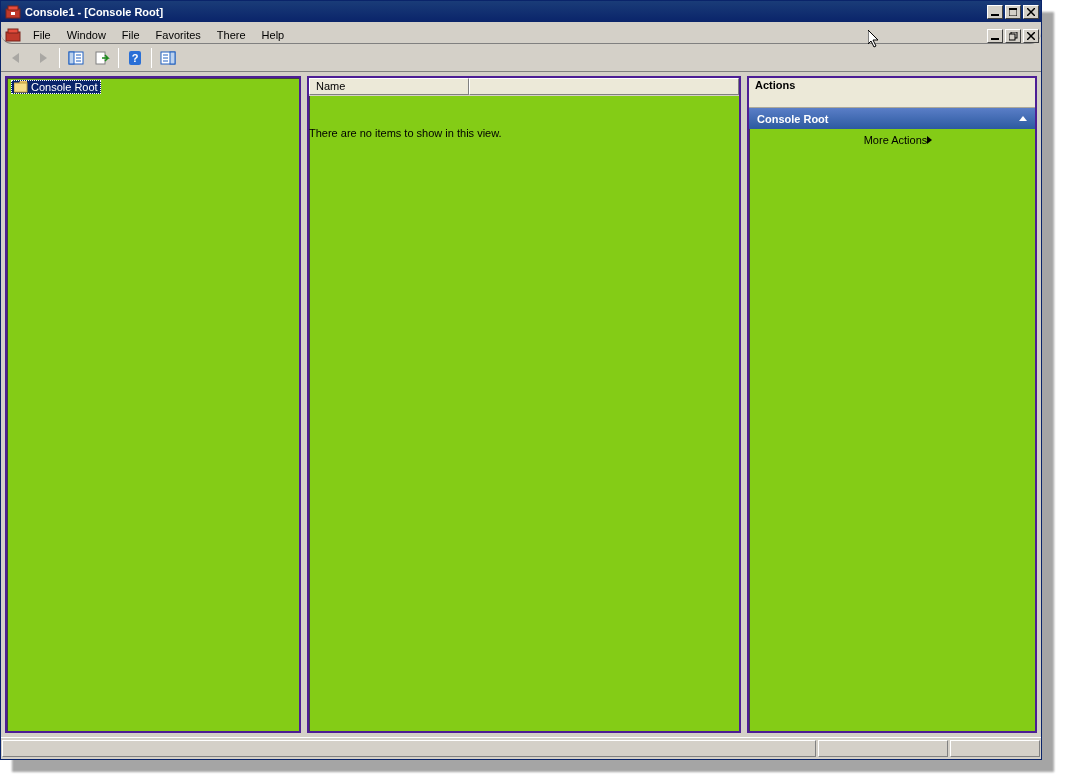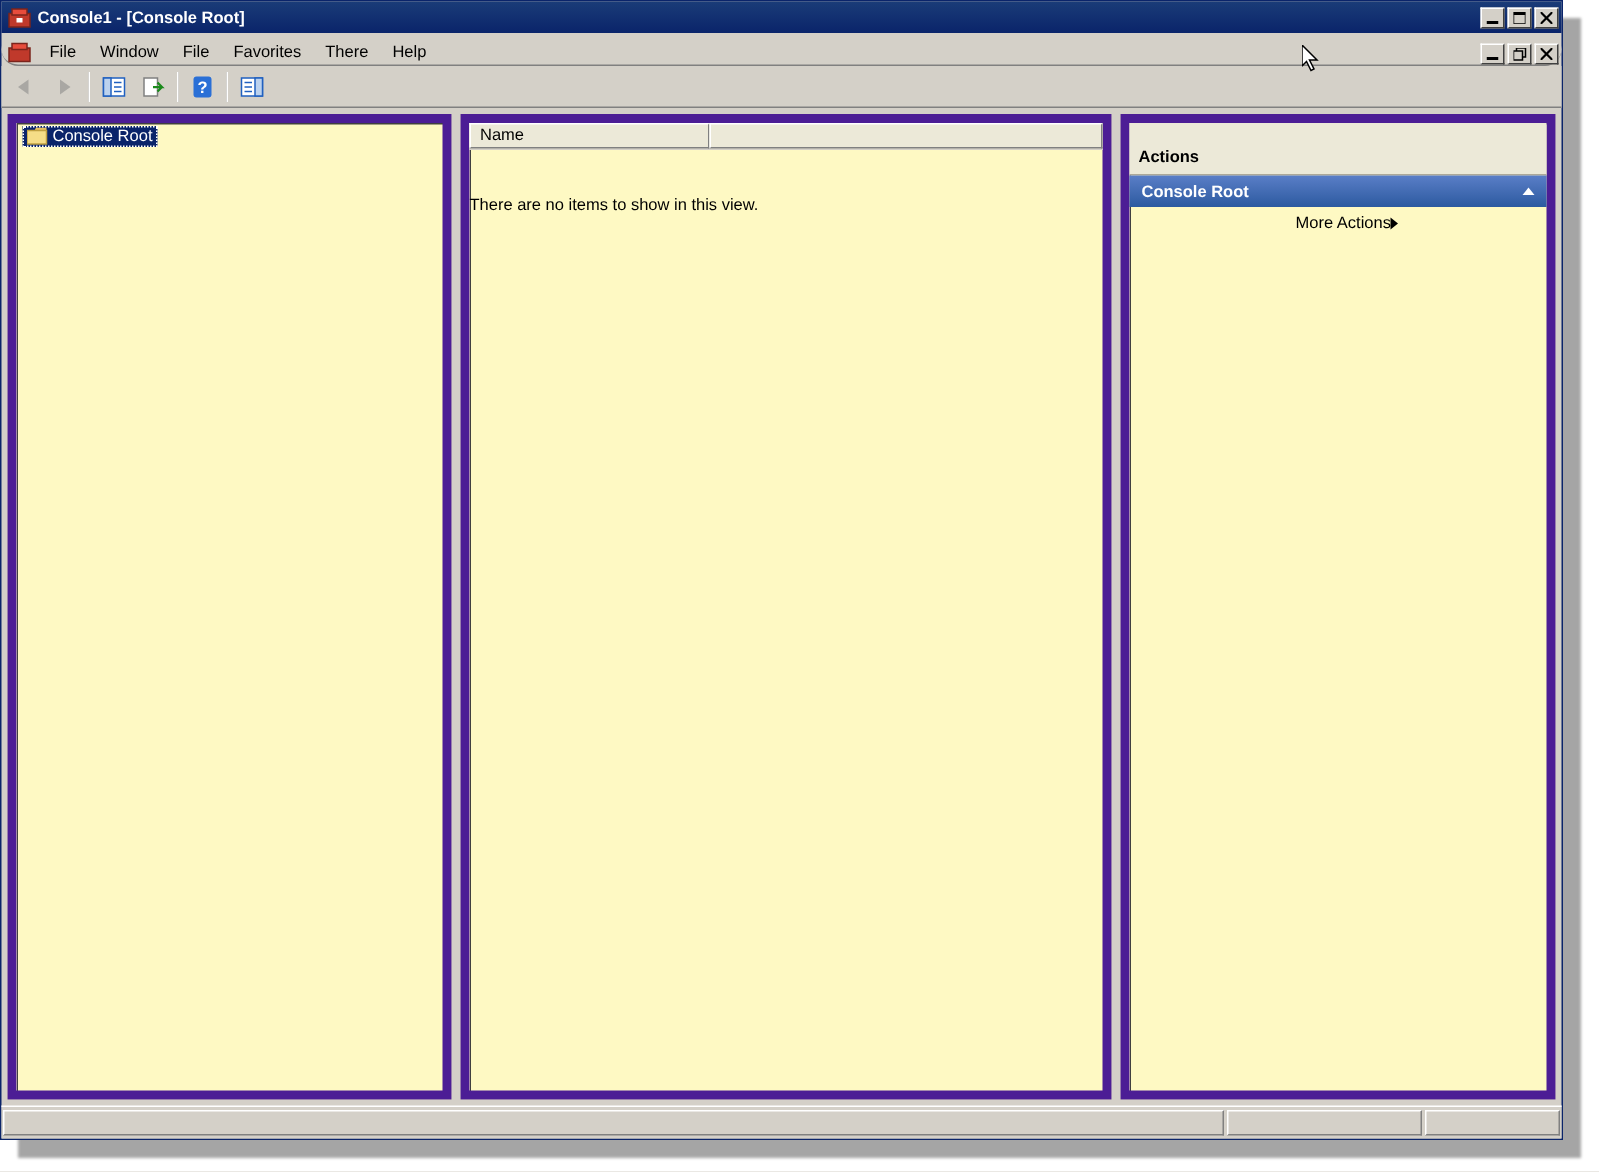--- a/index.html
+++ b/index.html
@@ -100,22 +100,22 @@
   }
   
   .workspace {
     flex:1;
     display:flex;
     padding:4px;
     gap:6px;
     min-height:0;
   }
   .panel {
-    background:#fef9c3;
-    border:6px solid #4c1d95;
+    background:#84cc16;
+    border:2px solid #4c1d95;
     box-shadow: inset 1px 1px 0 #404040;
     display:flex; flex-direction:column;
     min-height:0;
   }
   .tree-panel { width:296px; }
   .list-panel { flex:1; }
   .actions-panel { width:290px; }
   .tree-body { padding:2px 4px; }
   .tree-node {
     display:inline-flex; align-items:center; gap:3px;
@@ -142,25 +142,25 @@
   }
   .list-col.name { width:160px; }
   .list-col.rest { flex:1; }
   .list-body {
     flex:1; display:flex; align-items:flex-start; 
     padding-top:31px;
     color:#000;
   }
   
   .actions-title {
-    height:14px;
+    height:30px;
     background:#ECE9D8;
     border-bottom:1px solid #ACA899;
     font-weight:bold;
-    padding:17px 6px;
+    padding:1px 6px;
   }
   .actions-section {
     height:21px;
     background:linear-gradient(#5A7EC7,#2C5AA0);
     color:#fff; font-weight:bold;
     display:flex;align-items:center;
     padding:0 8px;
     justify-content:space-between;
   }
   .actions-section .arrow-up {

